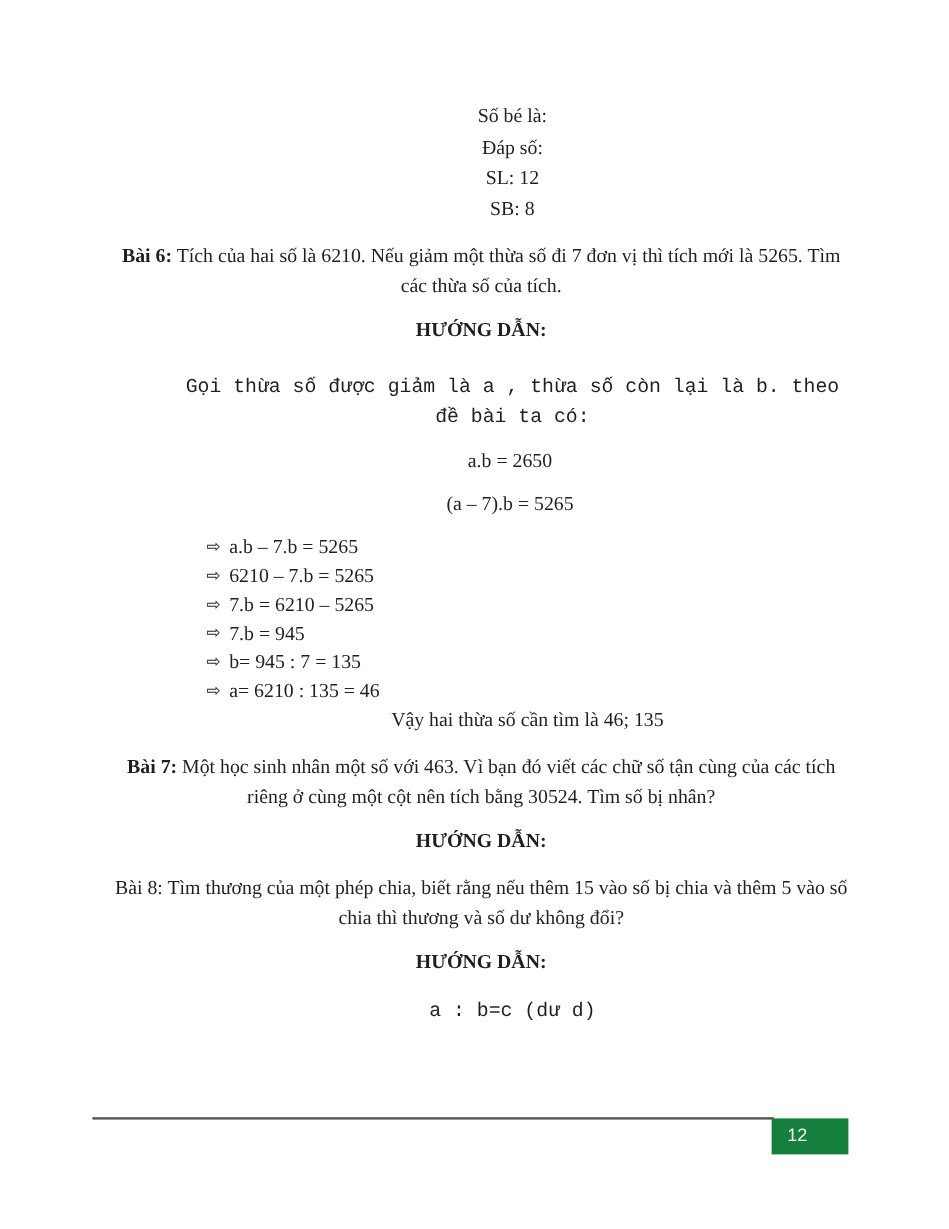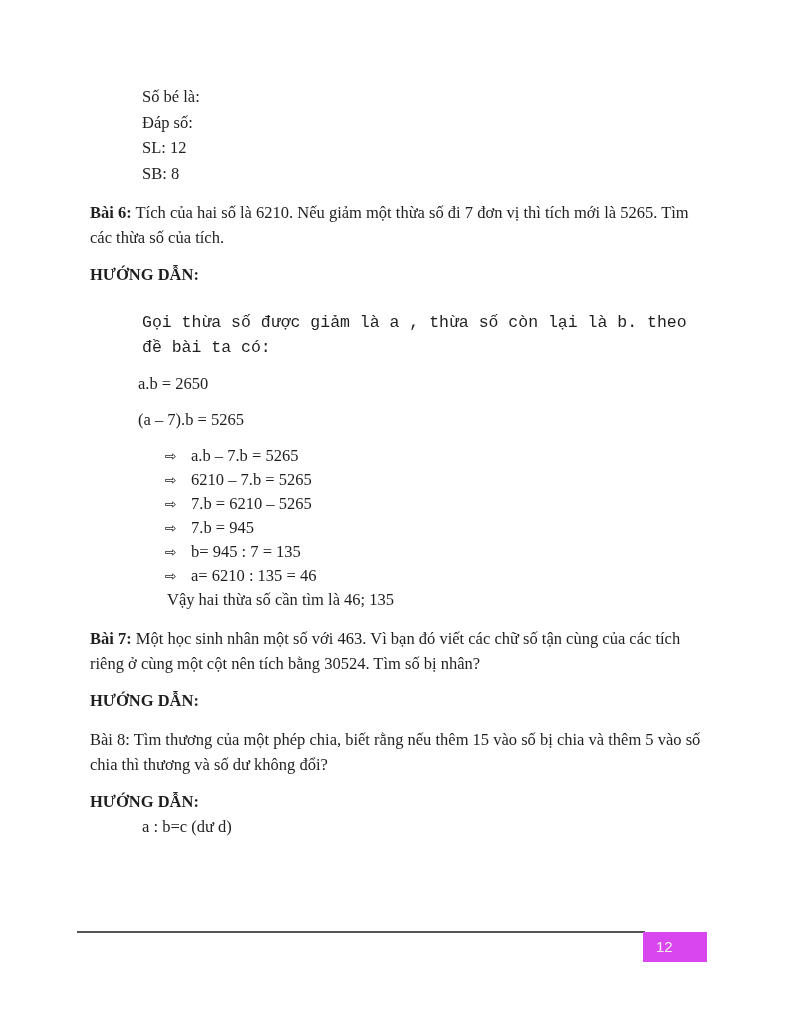--- a/index.html
+++ b/index.html
@@ -9,20 +9,21 @@
     position: relative;
     font-family: "Liberation Serif", serif;
     font-size: 16.5px;
     color: #1f1f1f;
     overflow: hidden;
   }
   .page-content {
     position: absolute;
     left: 90px; top: 84px;
     width: 622px;
+    text-align: center;
   }
   p { line-height: 25px; }
   .answer-block p { line-height: 25.5px; }
   .indent { margin-left: 52px; }
   .stmt { margin-top: 14px; }
   .guide { margin-top: 12px; }
   .setup { margin-top: 23px; margin-left: 52px; font-family: Liberation Mono, monospace; }
   .equation { margin-top: 11px; margin-left: 48px; }
   .b { font-weight: bold; }
   .u { text-underline-offset: 3px; }
@@ -41,21 +42,21 @@
   .footer-rule {
     position: absolute;
     left: 77px; top: 931px;
     width: 568px; height: 2px;
     background: #555555;
   }
   .page-number-box {
     position: absolute;
     left: 643px; top: 932px;
     width: 64px; height: 30px;
-    background: #d946ef;
+    background: #15803d;
     color: #f5efe9;
     font-family: "Liberation Sans", sans-serif;
     font-size: 15px;
     line-height: 30px;
     padding-left: 13px;
   }
 </style>
 </head>
 <body>
 
@@ -108,18 +109,18 @@
 
   <p class="stmt"><span class="b u">Bài 7</span><span class="b">:</span><span> Một học sinh nhân một số với 463. Vì bạn đó viết các chữ số tận cùng của các tích riêng ở cùng một cột nên tích bằng 30524. Tìm số bị nhân?</span></p>
 
   <p class="guide"><span class="b u">HƯỚNG DẪN</span><span class="b">:</span></p>
 
 
   <p class="stmt"><span class="u">Bài 8</span><span>:</span><span> Tìm thương của một phép chia, biết rằng nếu thêm 15 vào số bị chia và thêm 5 vào số chia thì thương và số dư không đổi?</span></p>
 
   <p class="guide"><span class="b u">HƯỚNG DẪN</span><span class="b">:</span></p>
 
-  <p class="equation" style="margin-top:0; margin-left:52px;">a : b=c (dư d)</p>
+  <p class="equation" style="margin-top:16px; margin-left:52px;font-family:Liberation Mono, monospace;">a : b=c (dư d)</p>
 
 </div>
 
 <div class="footer-rule"></div>
 <div class="page-number-box">12</div>
 
 </body></html>

